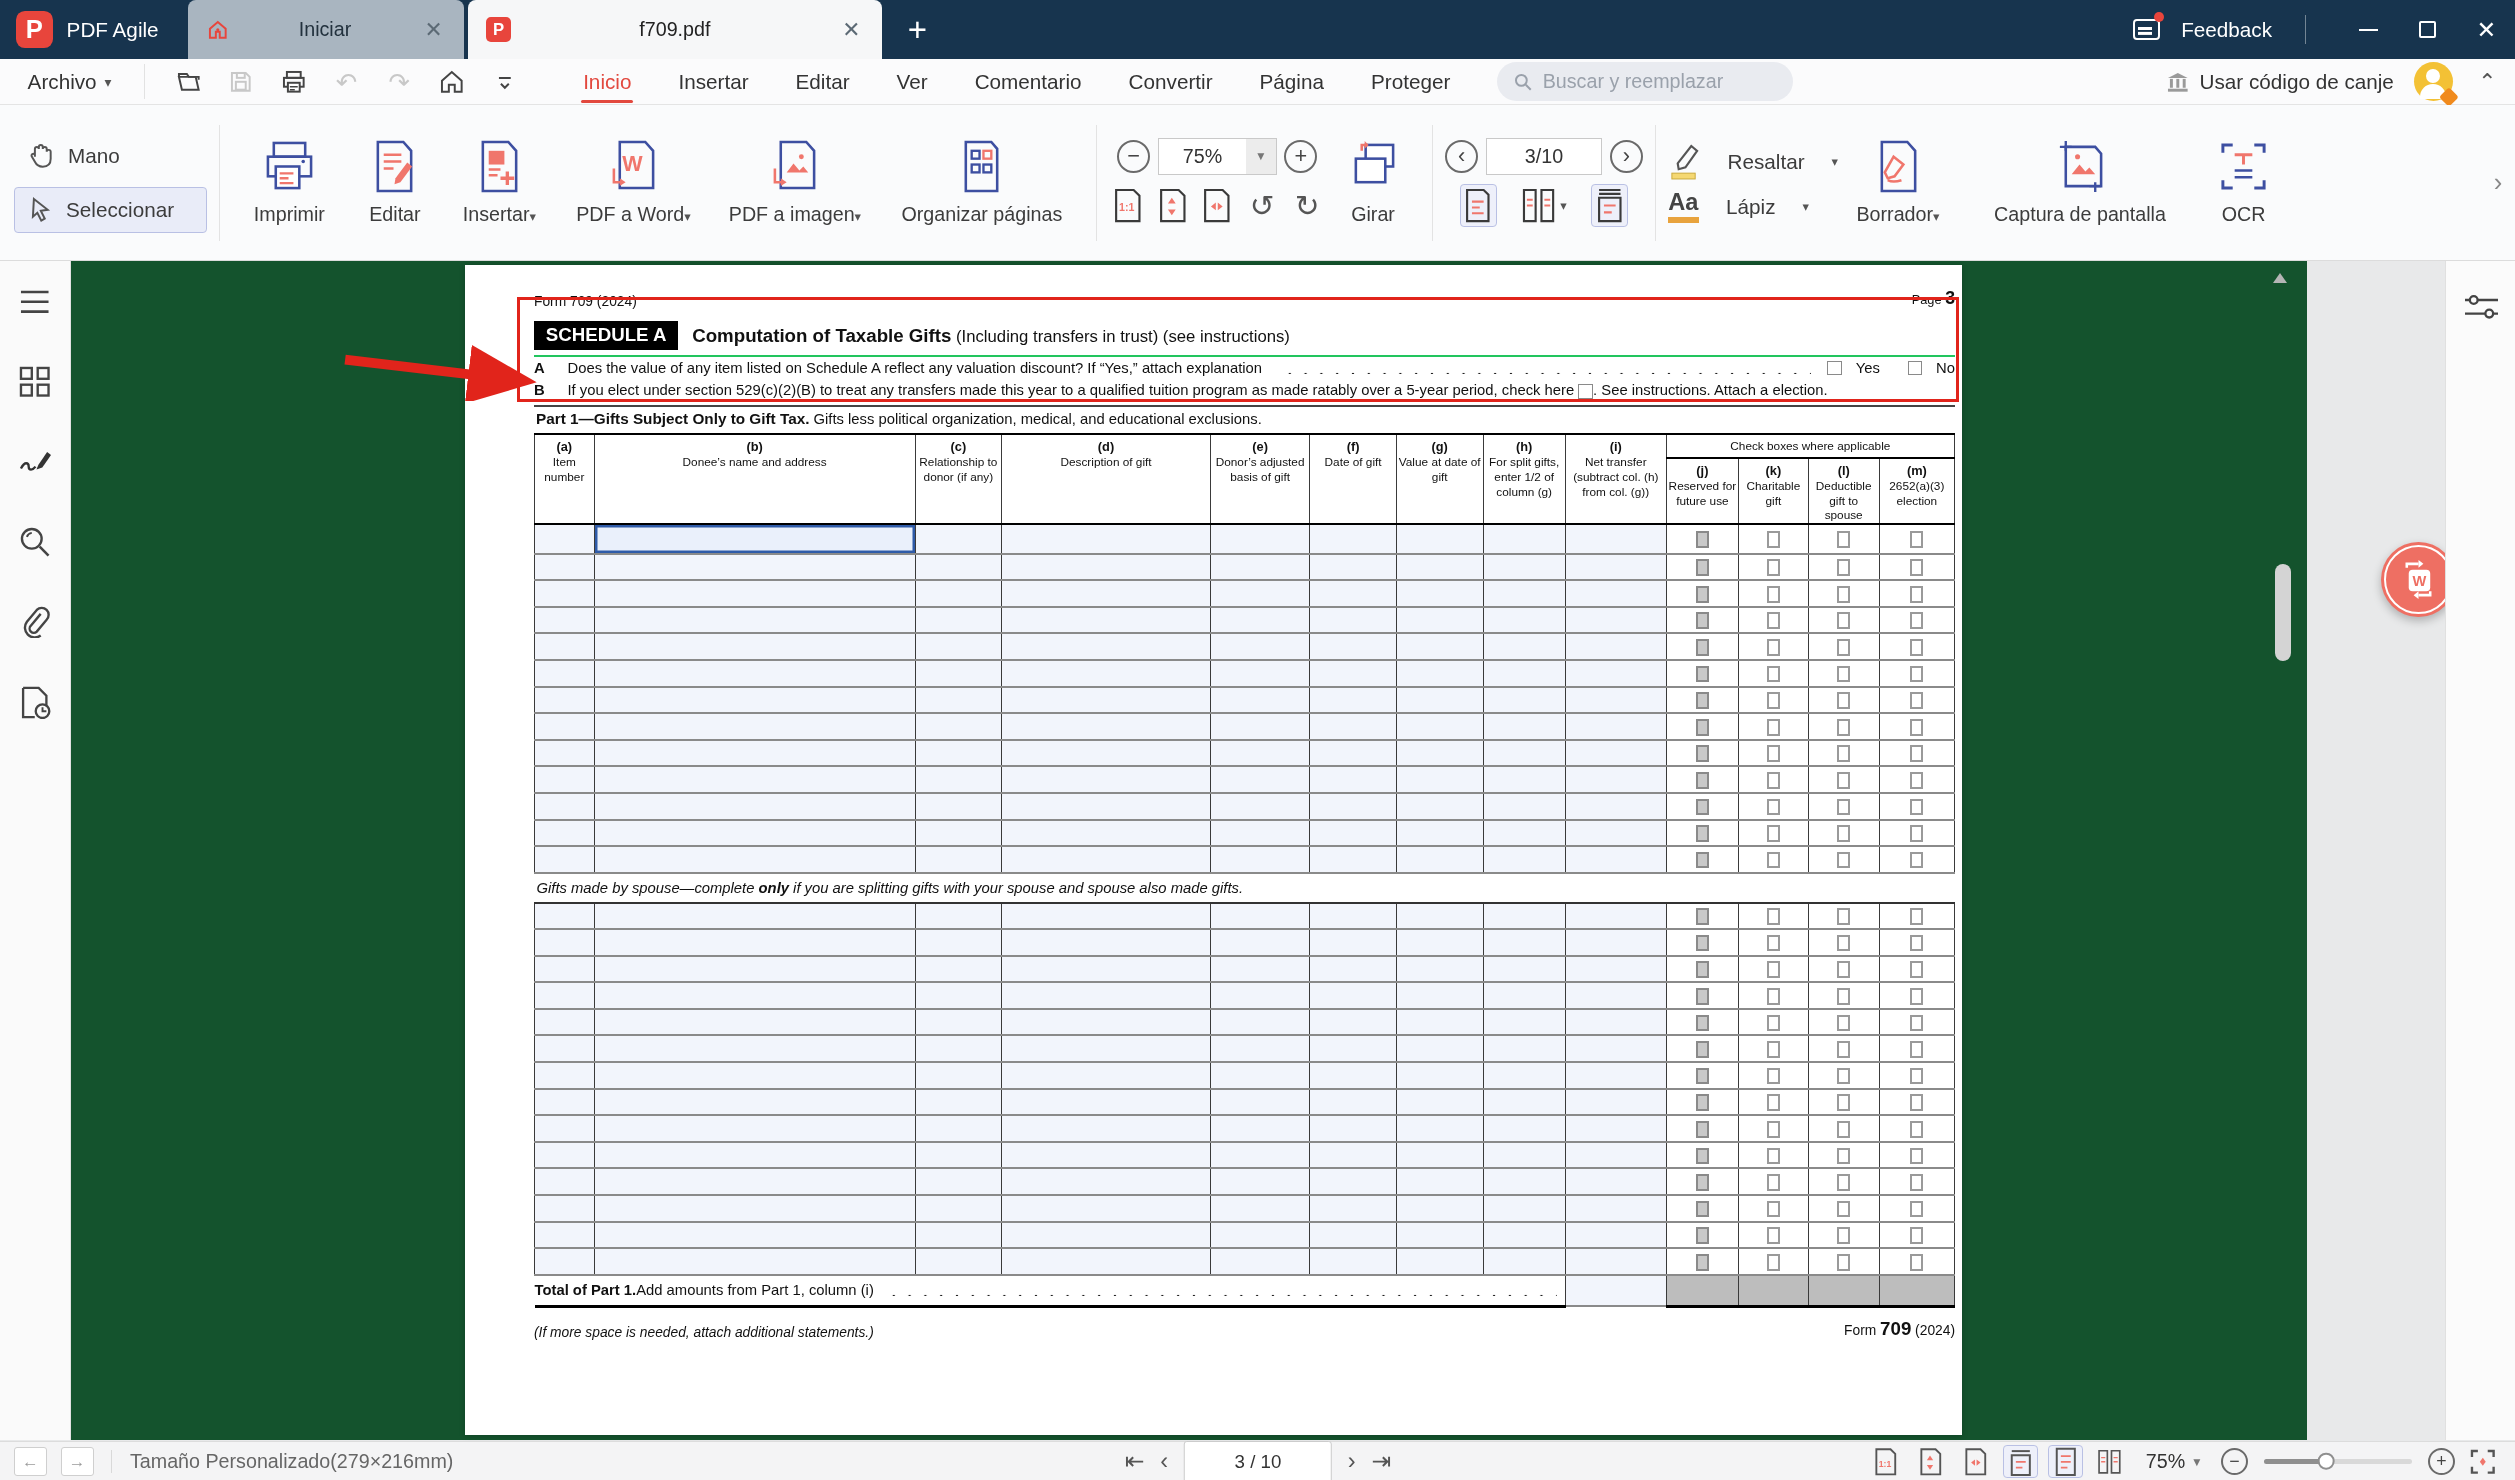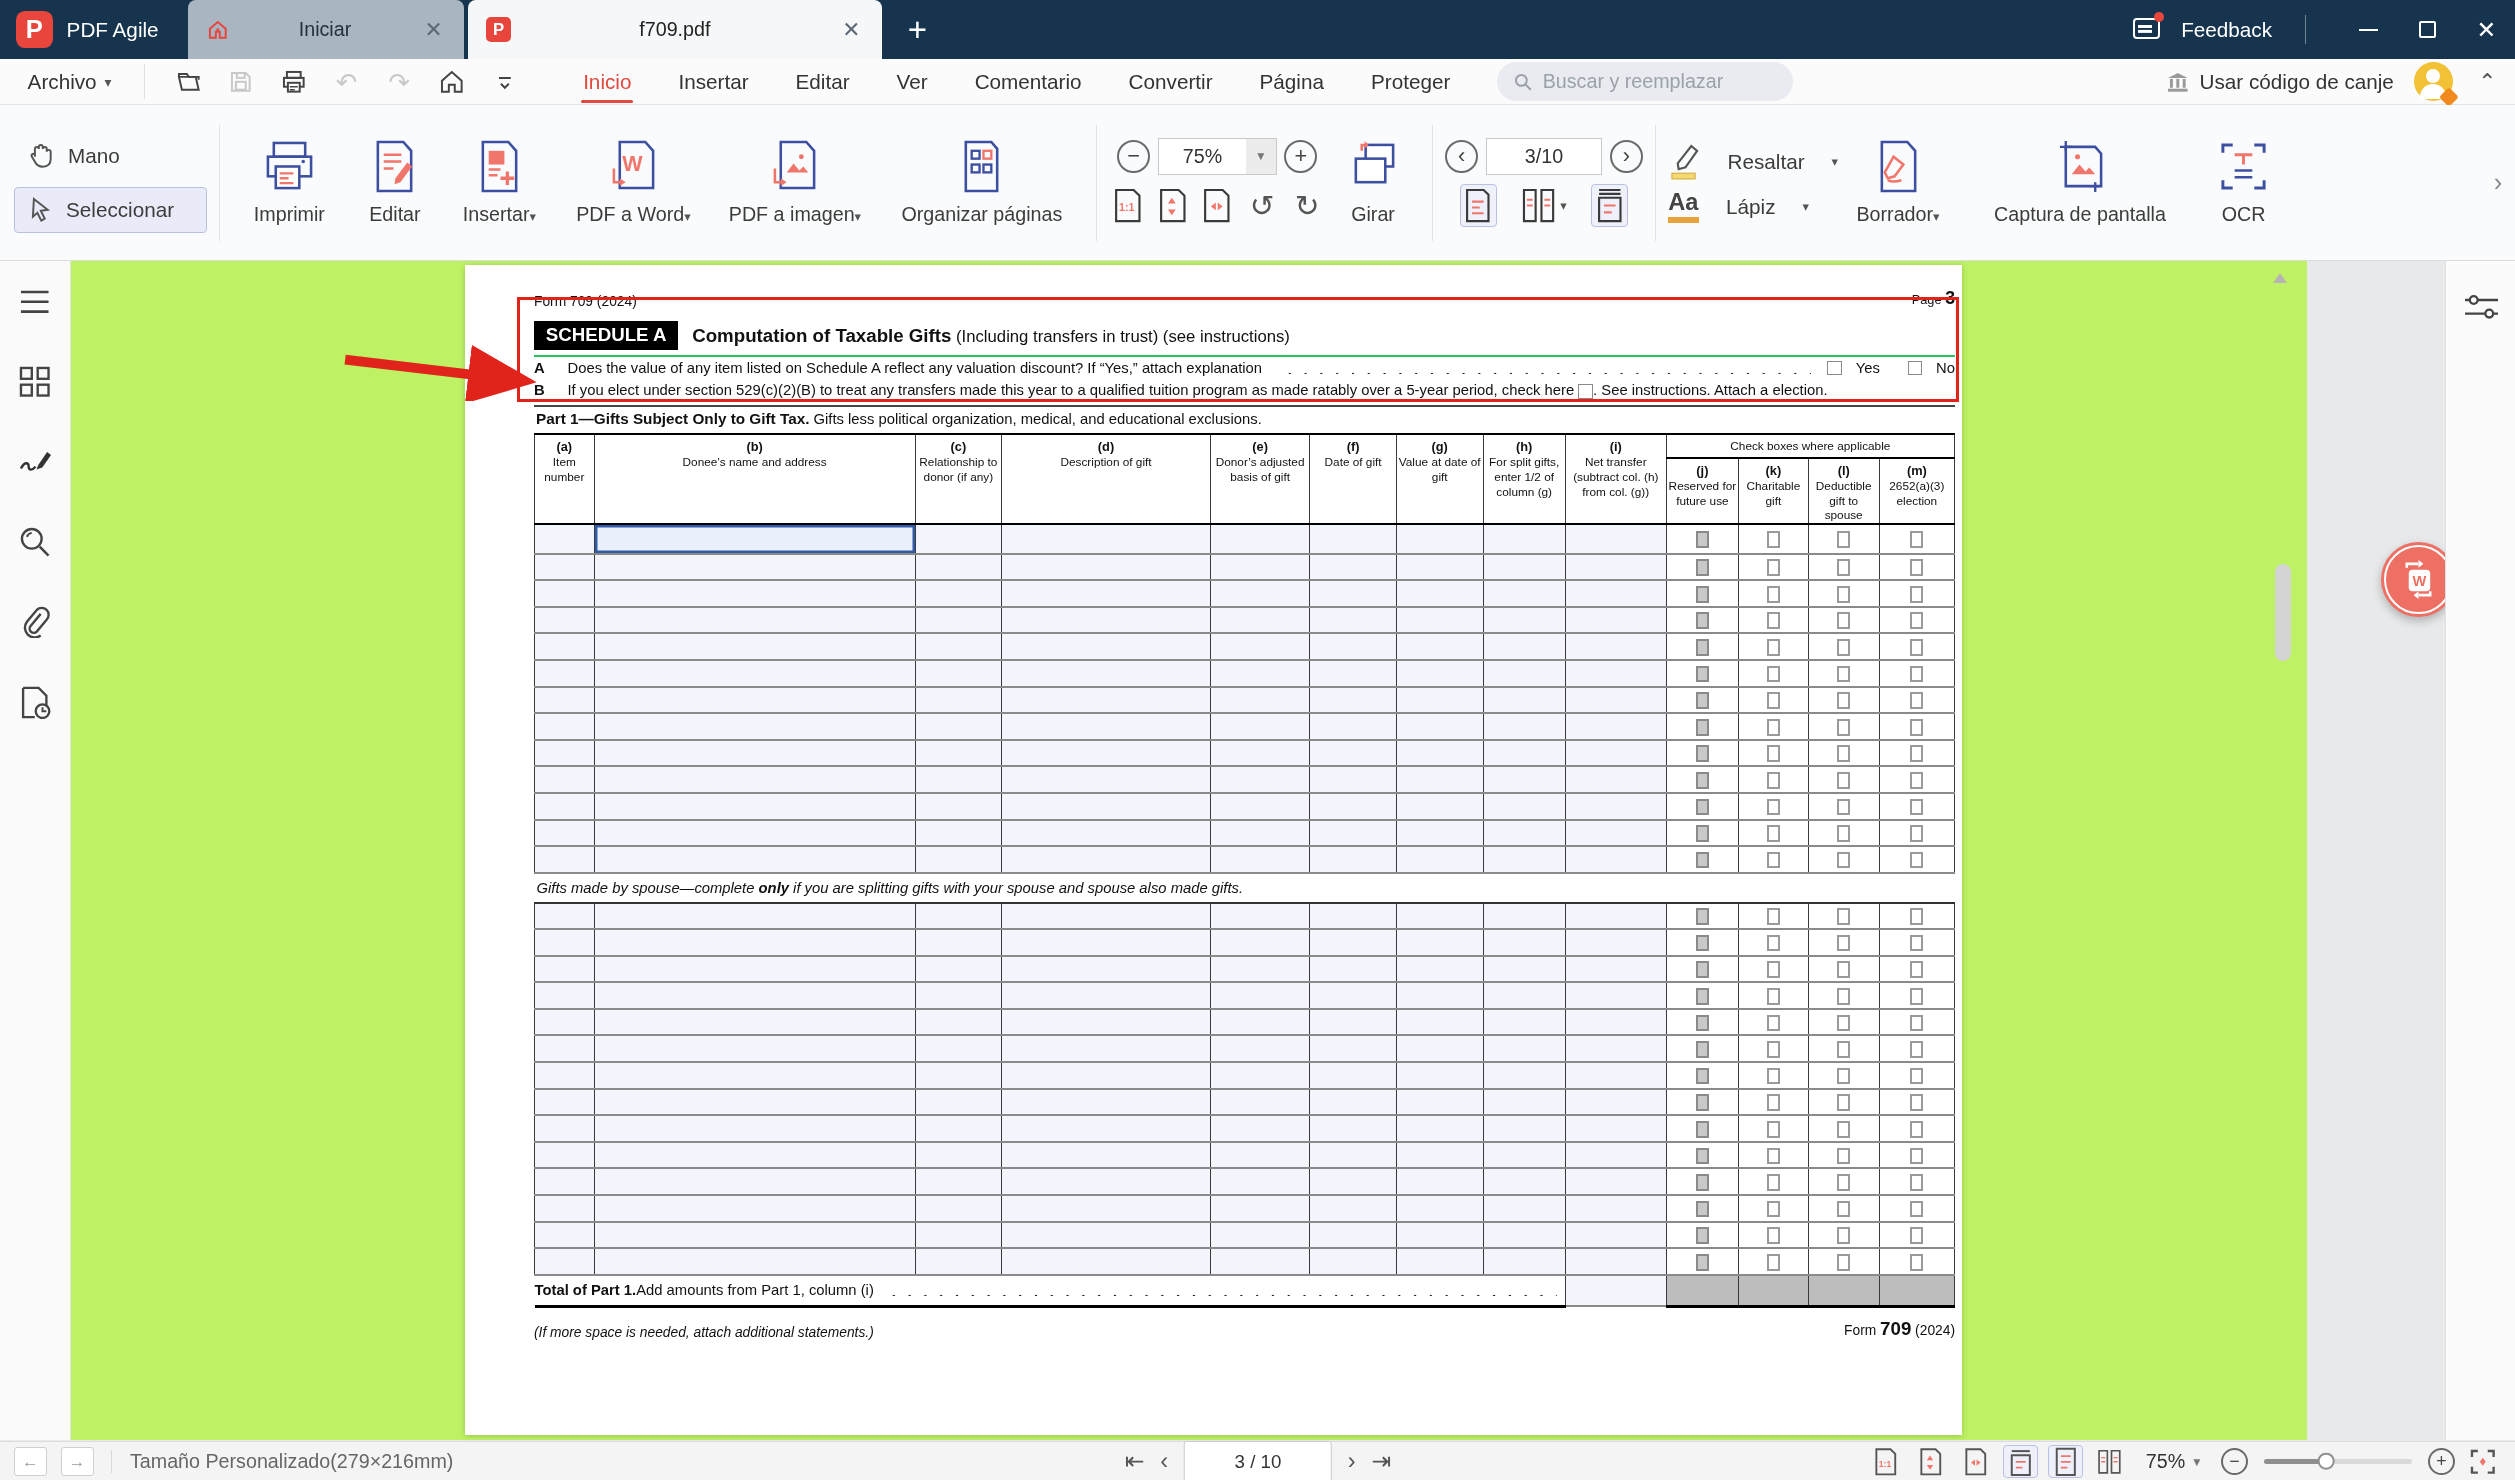--- a/index.html
+++ b/index.html
@@ -12,21 +12,21 @@
   .app-name { color:#fff; font-size:20.7px; margin:0 29.6px 0 13.8px; white-space:nowrap; }
   .tab { height:59px; display:flex; align-items:center; padding:0 17.7px; font-size:19.7px; border-radius:7.9px 7.9px 0 0; }
   .tab.gray { background:#a9b5c0; width:276px; color:#22313d; }
   .tab.white { background:#f6f7f8; width:414px; color:#222; margin-left:3.9px; }
   .tab .tab-label { flex:1; text-align:center; }
   .tab .tab-close { color:#5c6a75; font-size:21.7px; padding:0 3.9px; }
   .home-ico { width:23.6px; height:23.6px; }
   .pchip { width:25.6px; height:25.6px; background:#e8453c; border-radius:4.9px; color:#fff; font-weight:bold; font-size:16.7px; display:flex; align-items:center; justify-content:center; }
   .newtab { color:#fff; font-size:33px; font-weight:300; margin-left:25.6px; line-height:1; }
   .tb-right { margin-left:auto; display:flex; align-items:center; color:#fff; }
-  .feedback { display:flex; align-items:flex-start; gap:21px; font-size:20.7px; position:relative; }
+  .feedback { display:flex; align-items:center; gap:21px; font-size:20.7px; position:relative; }
   .fb-ico { width:27.6px; height:21.7px; border:2px solid #fff; border-radius:3.9px; position:relative; }
   .fb-ico:after { content:""; position:absolute; left:3.9px; top:5.9px; width:13.8px; height:3px; background:#fff; box-shadow:0 4.9px 0 #fff; }
   .fb-dot { position:absolute; left:21.7px; top:-5.9px; width:9.9px; height:9.9px; background:#e8453c; border-radius:50%; }
   .tb-div { width:1px; height:29.6px; background:rgba(255,255,255,.4); margin:0 33px; }
   .winbtn { width:59px; height:59px; display:flex; align-items:center; justify-content:center; }
   .wb-min { width:19.7px; height:2px; background:#fff; }
   .wb-max { width:16.7px; height:16.7px; border:2px solid #fff; border-radius:2px; }
   .wb-close { color:#fff; font-size:23.6px; }
 
   
@@ -68,21 +68,21 @@
   .rotglyph { font-size:29.6px; color:#555; line-height:1; }
   .pageinput { width:116px; height:37px; border:1px solid #c9c9c9; background:#fff; display:flex; align-items:center; justify-content:center; font-size:19.7px; }
   .markrow { display:flex; align-items:center; gap:27px; font-size:20.7px; color:#3c3c3c; }
   .expander { margin-left:auto; color:#888; font-size:25.6px; flex:0 0 auto; }
 
   
   .sidebar { position:absolute; left:0; top:261px; width:71px; height:1179px; background:#fafafa; border-right:1px solid #e2e2e2; display:flex; flex-direction:column; align-items:center; padding-top:23.6px; gap:45px; }
   .sb-ico { width:35px; height:35px; display:flex; align-items:center; justify-content:center; }
 
   
-  .doc-area { position:absolute; left:71px; top:261px; width:2236px; height:1179px; background:#bef264;padding-left:8px; }
+  .doc-area { position:absolute; left:71px; top:261px; width:2236px; height:1179px; background:#14532d;padding-left:8px; }
   .page { position:absolute; left:394px; top:3.9px; width:1497px; height:1170px; background:#fff; box-shadow:0 1px 5.9px rgba(0,0,0,.20); }
   .form { position:absolute; left:69px; top:0; width:1421px; color:#111; }
   .f-head { display:flex; justify-content:space-between; align-items:flex-end; margin-top:23.6px; }
   .f-no { font-size:13.8px; }
   .f-page { font-size:12.8px; }
   .f-page b { font-size:17.7px; }
   .sched-row { display:flex; align-items:center; gap:13.8px; border-bottom:2px solid #22c55e; padding:3.9px 0 4.9px 0; margin-top:7.9px; }
   .sched-badge { background:#000; color:#fff; font-weight:bold; font-size:18.7px; padding:3px 11.8px 3.9px; }
   .sched-title b { font-size:18.7px; }
   .sched-title { font-size:16.7px; }

